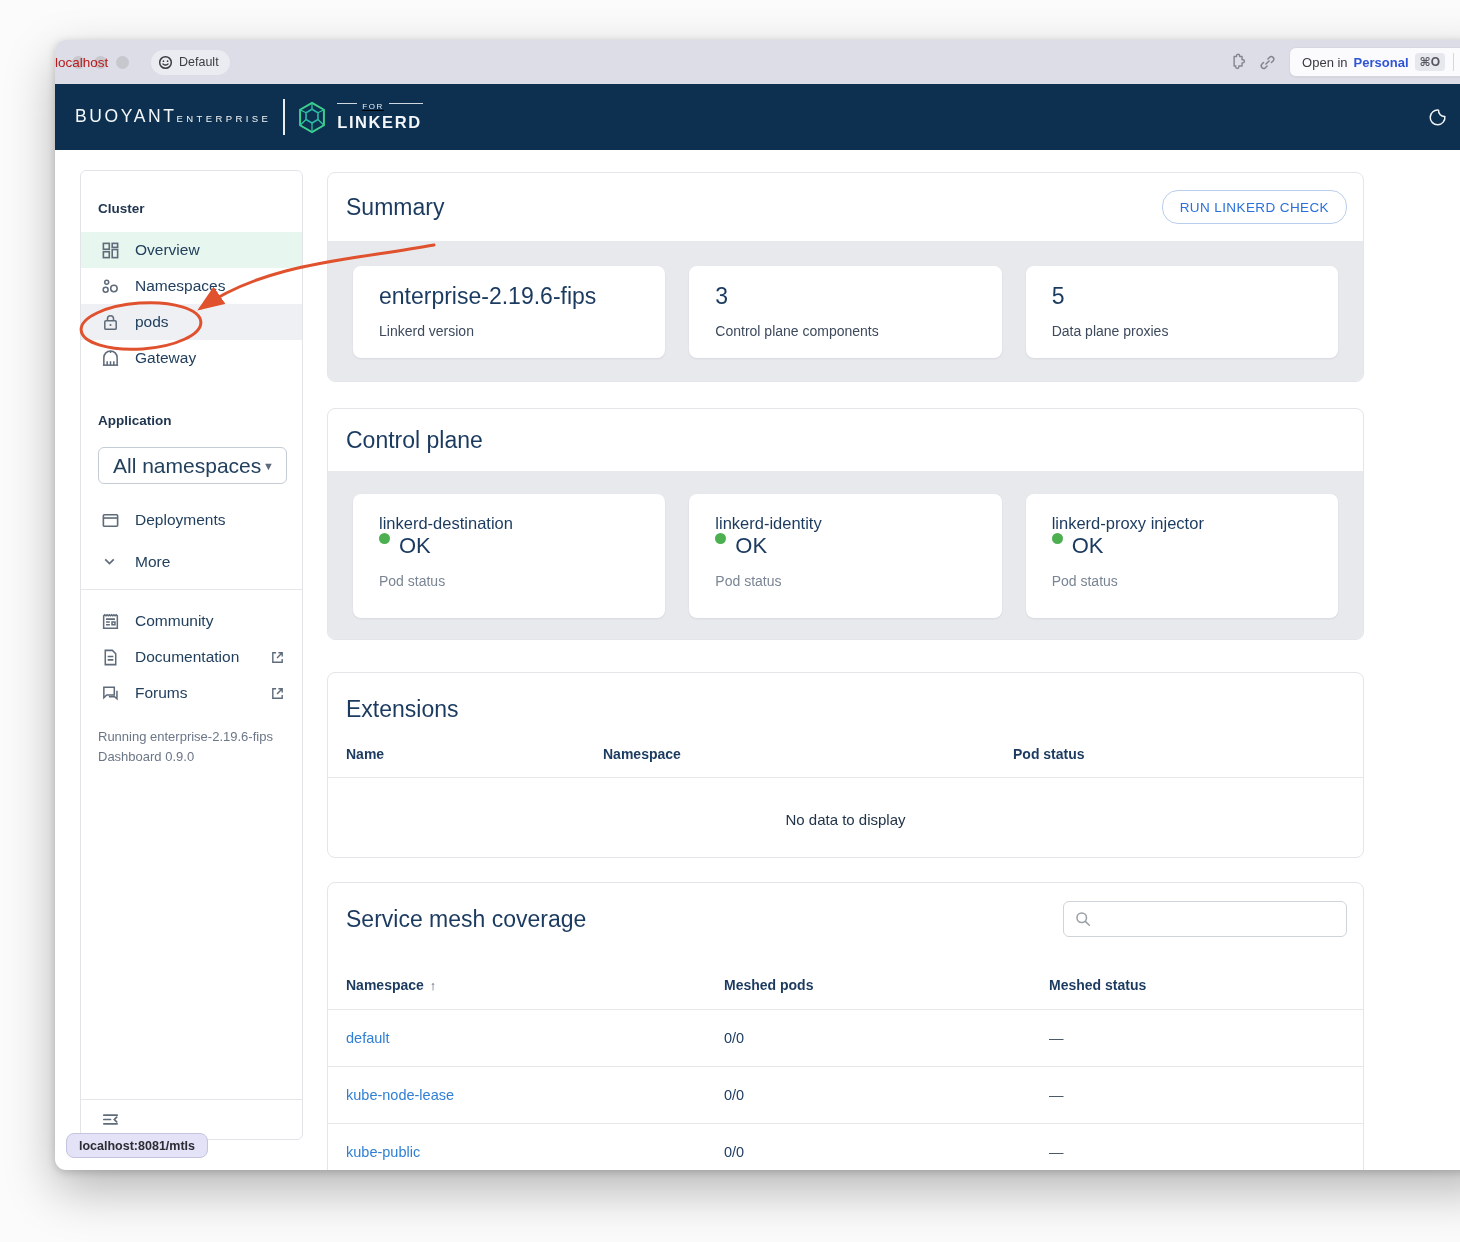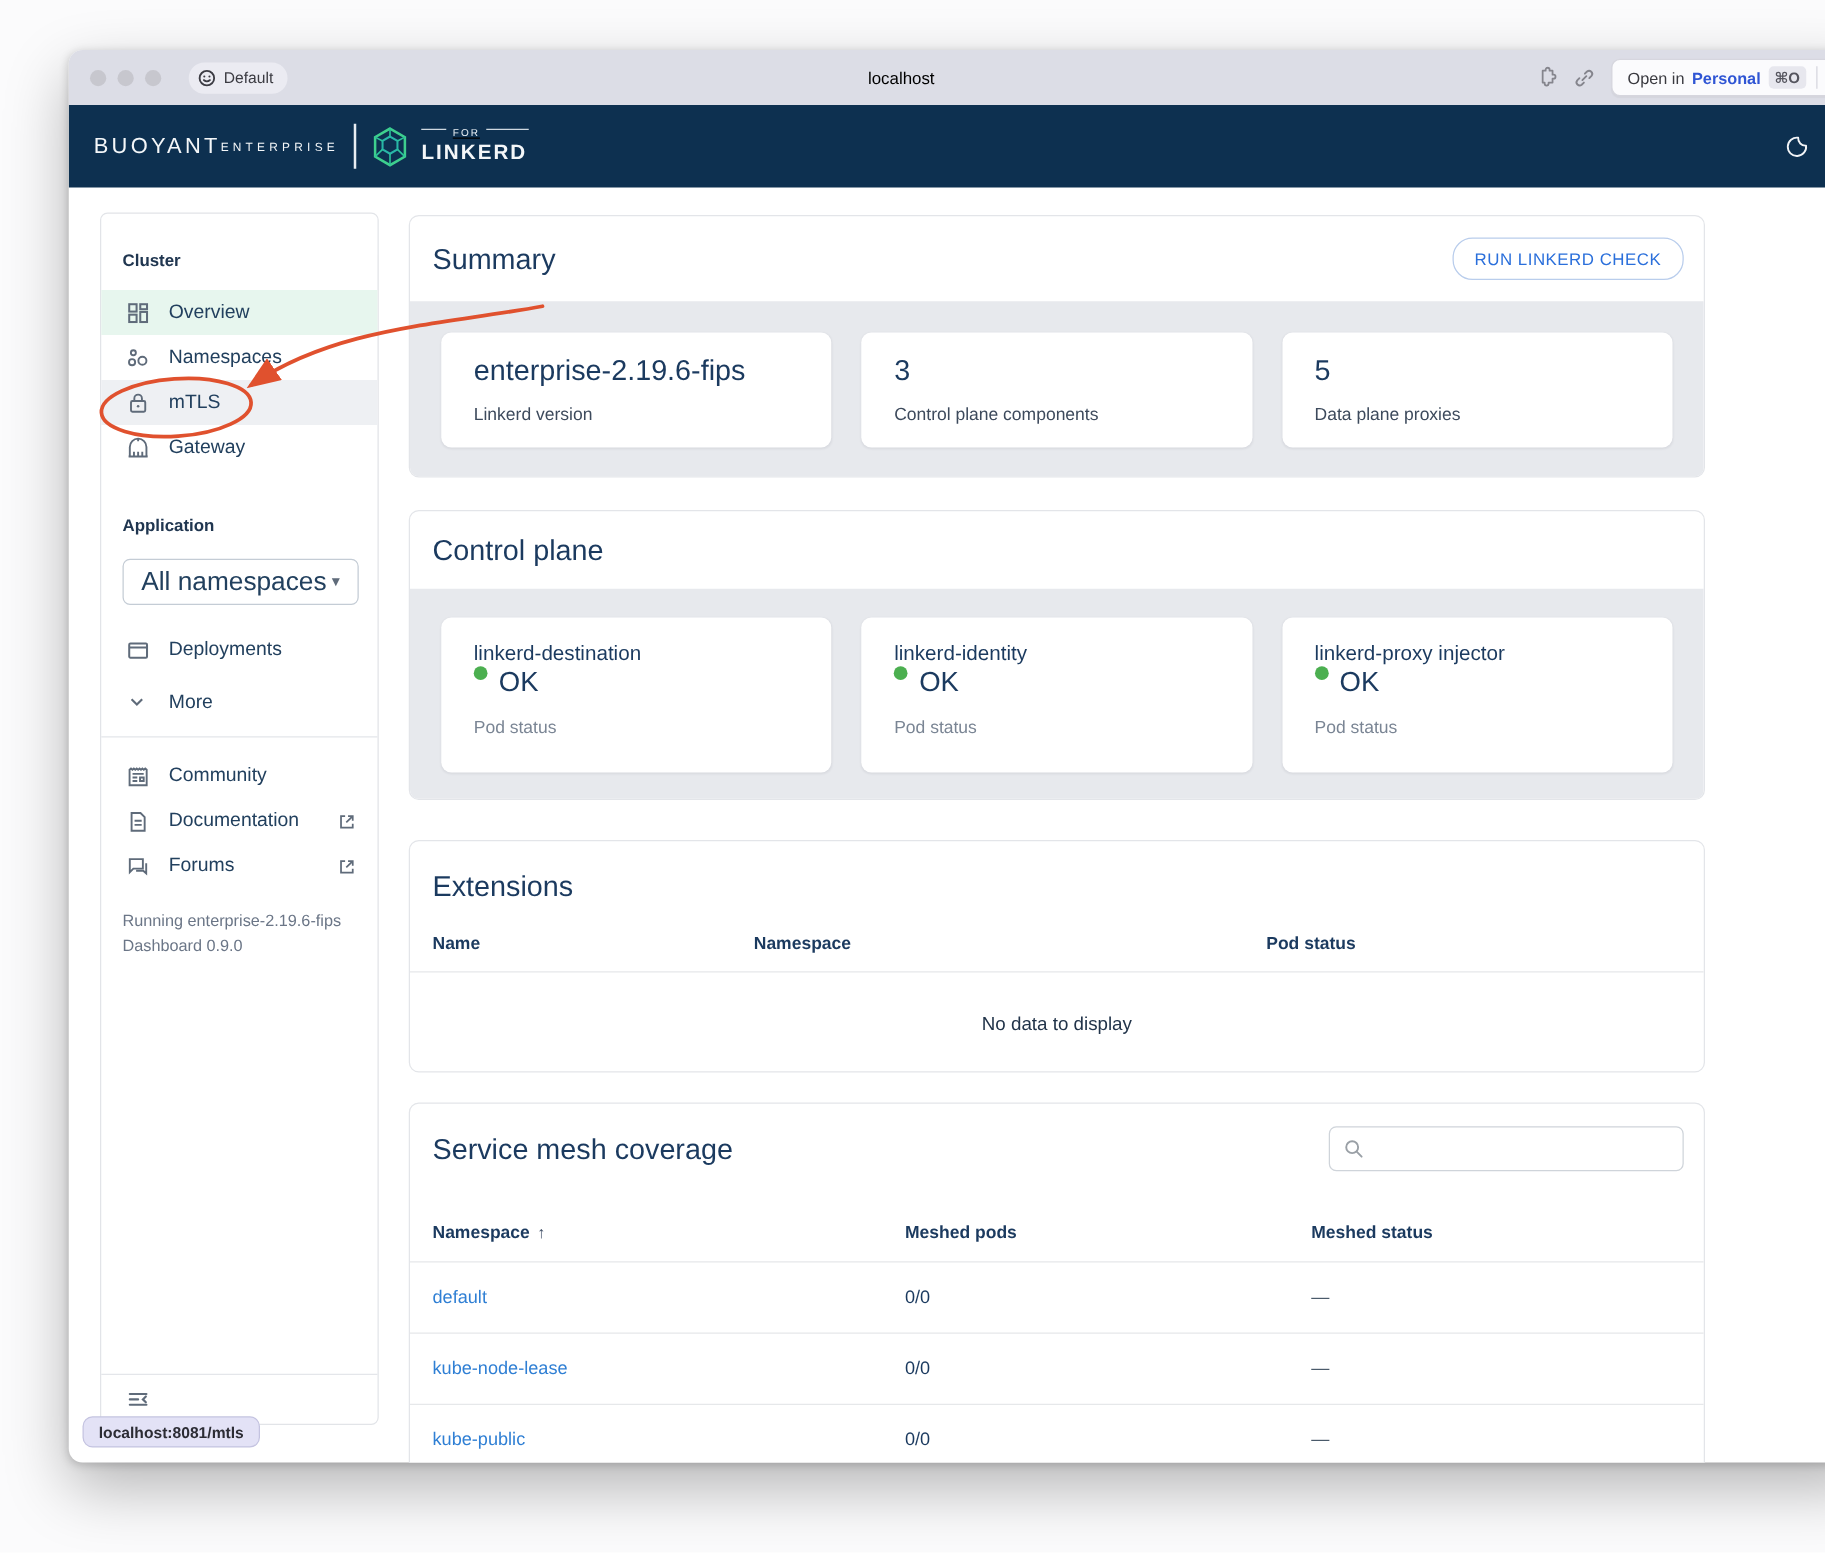--- a/index.html
+++ b/index.html
@@ -23,22 +23,22 @@
     background:#dcdde6; display:flex; align-items:center;
   }
   .traffic { display:flex; gap:9px; margin-left:17px; }
   .traffic .dot { width:13px; height:13px; border-radius:50%; background:#c7c7ce; }
   .profile-pill {
     margin-left:22px; height:25px; padding:0 11px 0 7px; border-radius:13px;
     background:#ebebf2; display:flex; align-items:center; gap:6px;
     font-size:12.5px; color:#3b3b42; font-weight:500;
   }
   .url-text {
-    position:absolute; left:0; right:110px; text-align:center;
-    font-size:13.5px; color:#000000;
+    position:absolute; left:0; right:110px; 
+    font-size:13.5px; color:#b91c1c;
   }
   .bar-right { position:absolute; right:12px; display:flex; align-items:center; gap:12px; }
   .bar-icon { color:#85858d; display:flex; }
   .openin-btn {
     height:30px; background:#fbfbfd; border:1px solid #d6d6de; border-radius:7px;
     display:flex; align-items:center; padding:0 9px 0 12px; gap:6px;
     font-size:13px; color:#3a3a40; box-shadow:0 1px 1px rgba(0,0,0,.04);
   }
   .openin-profile { color:#2f55d4; font-weight:700; }
   .kbd-badge {
@@ -293,21 +293,21 @@
       </div>
 
       <div class="side-item hovered">
         <span class="side-icon">
           <svg width="19" height="19" viewBox="0 0 20 20" fill="none" stroke="#5f6b7a" stroke-width="1.6">
             <rect x="4" y="8.2" width="12" height="9" rx="1.2"></rect>
             <path d="M6.8 8.2 V6 a3.2 3.2 0 0 1 6.4 0 v2.2"></path>
             <circle cx="10" cy="12.6" r="1.1" fill="#5f6b7a" stroke="none"></circle>
           </svg>
         </span>
-        <span>mTLS</span>
+        <span>pods</span>
       </div>
 
       <div class="side-item">
         <span class="side-icon">
           <svg width="19" height="19" viewBox="0 0 20 20" fill="none" stroke="#5f6b7a" stroke-width="1.6">
             <path d="M3 17 V9 a7 7 0 0 1 14 0 v8"></path>
             <path d="M2 17 h16"></path>
             <path d="M6.5 17 v-4 M10 17 v-4 M13.5 17 v-4"></path>
             <path d="M10 2.2 v2"></path>
           </svg>

